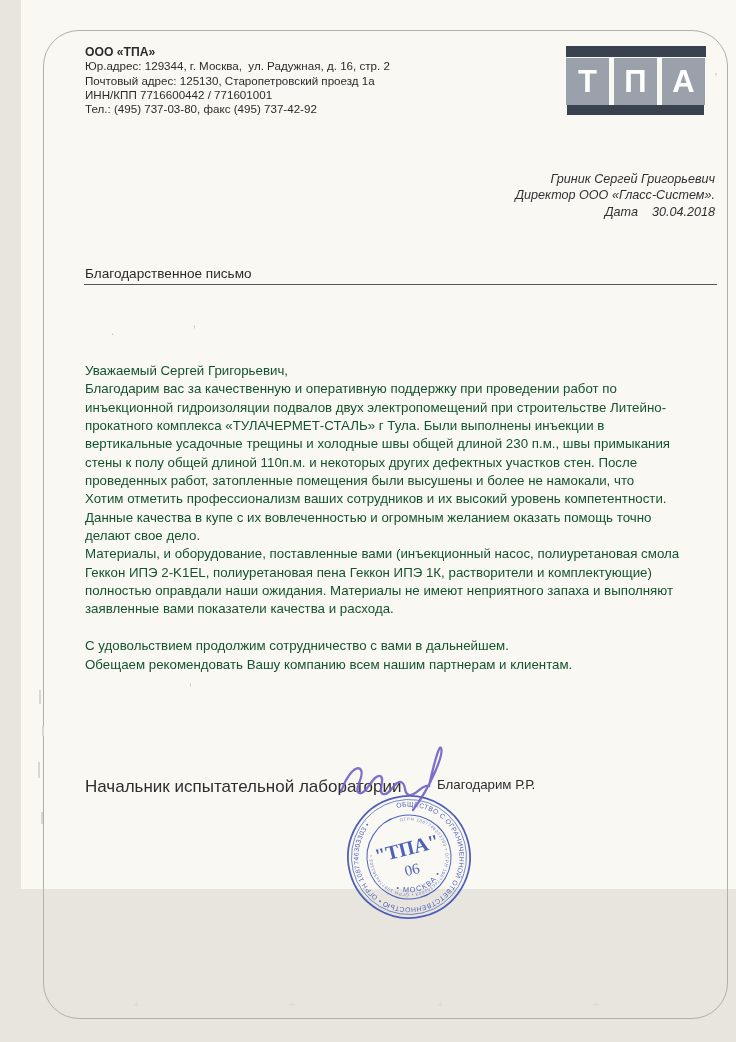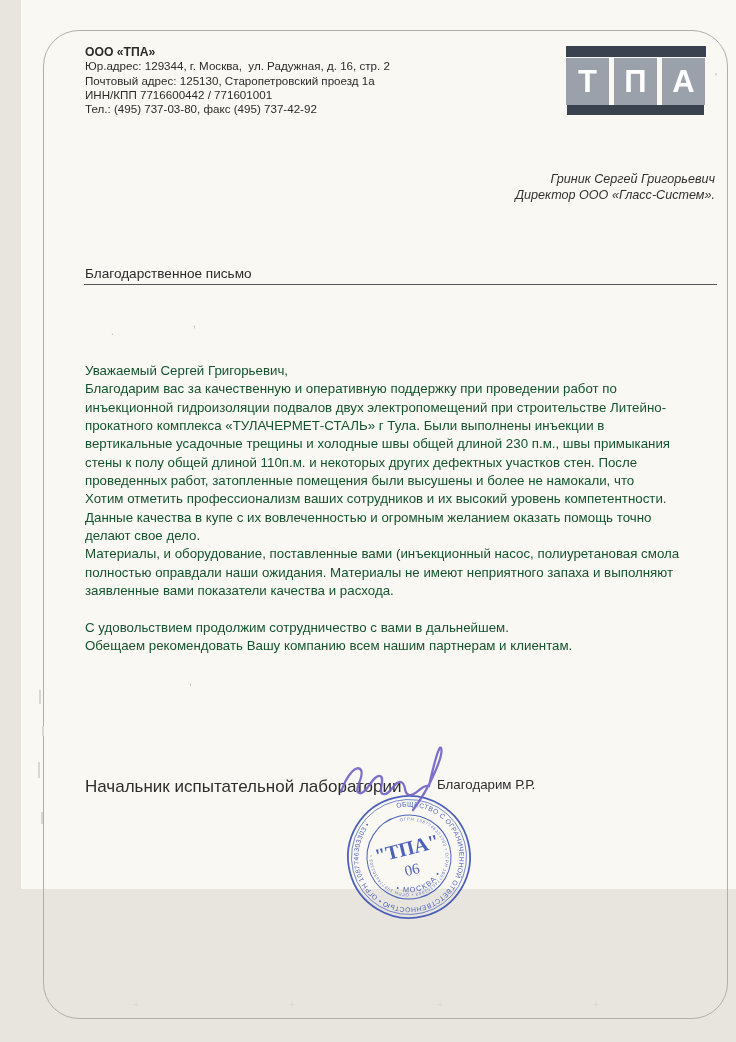--- a/index.html
+++ b/index.html
@@ -76,37 +76,39 @@
       <div class="tile">Т</div>
       <div class="tile">П</div>
       <div class="tile">А</div>
     </div>
     <div class="bar bot"></div>
   </div>
 
   <div class="abs rcp" style="right:28px;top:171px;">
     <div class="pre">Гриник Сергей Григорьевич</div>
     <div class="pre">Директор ООО «Гласс-Систем».</div>
+    <div class="pre">Дата    30.04.2018</div>
   </div>
 
   <div class="abs title pre" style="left:64px;top:266px;">Благодарственное письмо</div>
   <div class="abs rule" style="left:63px;top:284px;"></div>
 
   <div class="abs body" style="left:64px;top:362px;">
     <div class="bline">Уважаемый Сергей Григорьевич,</div>
     <div class="bline">Благодарим вас за качественную и оперативную поддержку при проведении работ по</div>
     <div class="bline">инъекционной гидроизоляции подвалов двух электропомещений при строительстве Литейно-</div>
     <div class="bline">прокатного комплекса «ТУЛАЧЕРМЕТ-СТАЛЬ» г Тула. Были выполнены инъекции в</div>
     <div class="bline">вертикальные усадочные трещины и холодные швы общей длиной 230 п.м., швы примыкания</div>
     <div class="bline">стены к полу общей длиной 110п.м. и некоторых других дефектных участков стен. После</div>
     <div class="bline">проведенных работ, затопленные помещения были высушены и более не намокали, что</div>
     <div class="bline">Хотим отметить профессионализм ваших сотрудников и их высокий уровень компетентности.</div>
     <div class="bline">Данные качества в купе с их вовлеченностью и огромным желанием оказать помощь точно</div>
     <div class="bline">делают свое дело.</div>
     <div class="bline">Материалы, и оборудование, поставленные вами (инъекционный насос, полиуретановая смола</div>
+    <div class="bline">Геккон ИПЭ 2-K1EL, полиуретановая пена Геккон ИПЭ 1К, растворители и комплектующие)</div>
     <div class="bline">полностью оправдали наши ожидания. Материалы не имеют неприятного запаха и выполняют</div>
     <div class="bline">заявленные вами показатели качества и расхода.</div>
     <div class="bline"></div>
     <div class="bline">С удовольствием продолжим сотрудничество с вами в дальнейшем.</div>
     <div class="bline">Обещаем рекомендовать Вашу компанию всем нашим партнерам и клиентам.</div>
   </div>
 
   <div class="abs pos pre" style="left:64px;top:777px;">Начальник испытательной лаборатории</div>
   <div class="abs name pre" style="left:416px;top:777px;">Благодарим Р.Р.</div>
 

